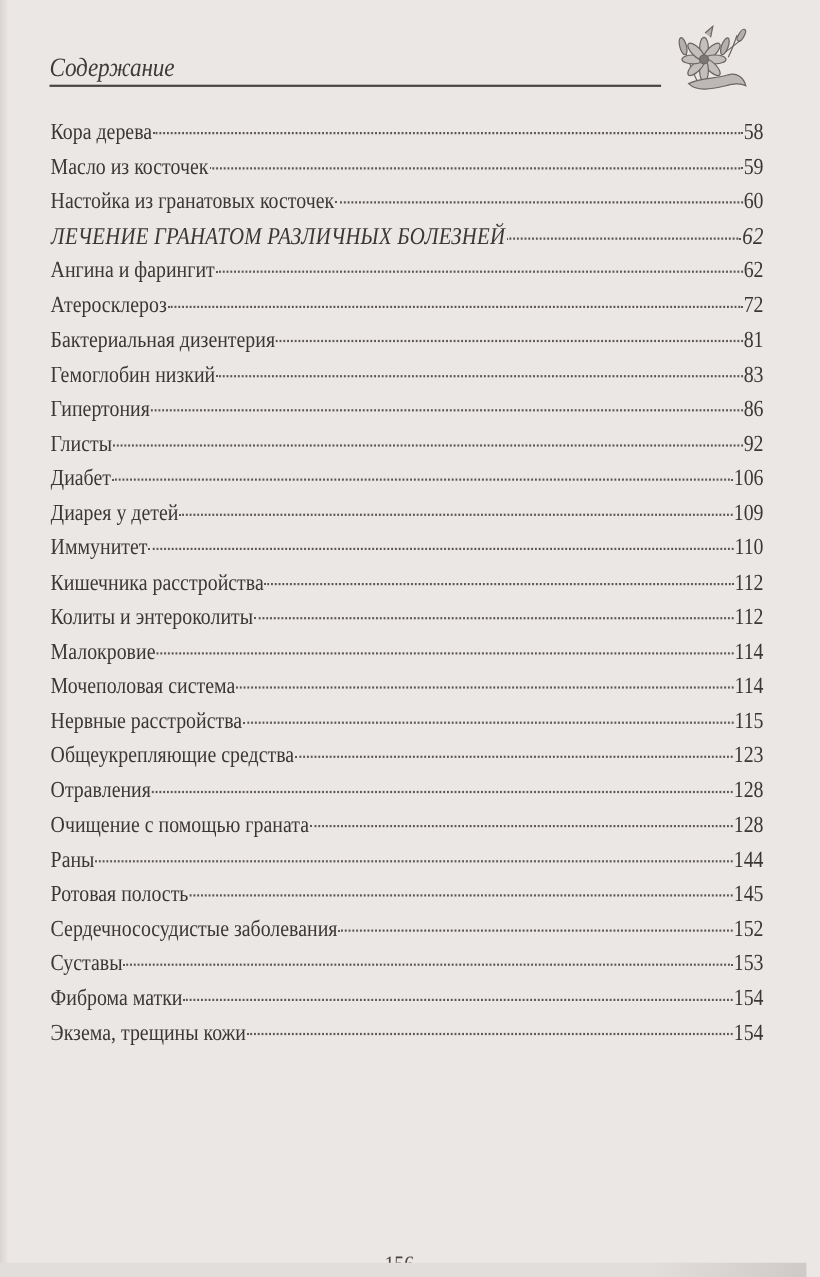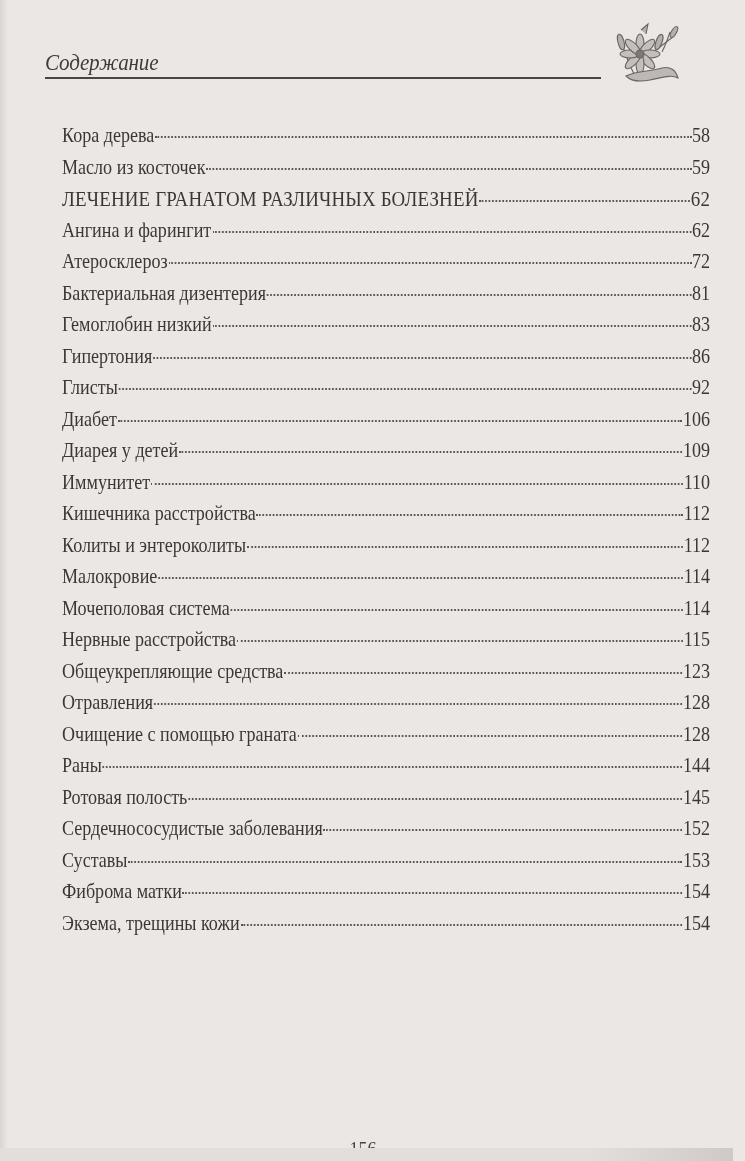--- a/index.html
+++ b/index.html
@@ -32,27 +32,27 @@
   }
   .title-rule {
     position: absolute; left: 0; top: 37px; width: 556px; height: 2px;
     background: #4a4543;
   }
   .ornament {
     position: absolute; left: 604px; top: 22px; width: 80px; height: 64px;
   }
   .toc {
     position: absolute; left: 46px; top: 104px; width: 648px;
-    list-style: none; margin: 16px; padding: 0;
+    list-style: none; margin: 0; padding: 0;
   }
   .toc-row {
     position: relative; height: 31.5px; line-height: 31.5px;
     font-size: 21px; white-space: nowrap; overflow: hidden;
   }
-  .toc-row.section { font-size: 22px; letter-spacing: 0.2px; }
+  .toc-row.section { font-size: 22px; letter-spacing: 0.2px; font-style: italic; }
   .toc-inner {
     display: flex; align-items: baseline;
     transform: scaleX(0.86); transform-origin: left center;
     width: 116.3%;
   }
   .toc-label { flex: 0 0 auto; }
   .toc-dots {
     flex: 1 1 auto; overflow: hidden; margin: 0 1px;
     border-bottom: 2px dotted #5a5553; height: 0; position: relative; top: -4px;
   }
@@ -110,20 +110,27 @@
         <span class="toc-page">58</span>
       </div>
     </li>
   <li class="toc-row">
       <div class="toc-inner">
         <span class="toc-label">Масло из косточек</span>
         <span class="toc-dots"></span>
         <span class="toc-page">59</span>
       </div>
     </li>
+  <li class="toc-row">
+      <div class="toc-inner">
+        <span class="toc-label">Настойка из гранатовых косточек</span>
+        <span class="toc-dots"></span>
+        <span class="toc-page">60</span>
+      </div>
+    </li>
   <li class="toc-row section">
       <div class="toc-inner">
         <span class="toc-label">ЛЕЧЕНИЕ ГРАНАТОМ РАЗЛИЧНЫХ БОЛЕЗНЕЙ</span>
         <span class="toc-dots"></span>
         <span class="toc-page">62</span>
       </div>
     </li>
   <li class="toc-row">
       <div class="toc-inner">
         <span class="toc-label">Ангина и фарингит</span>

